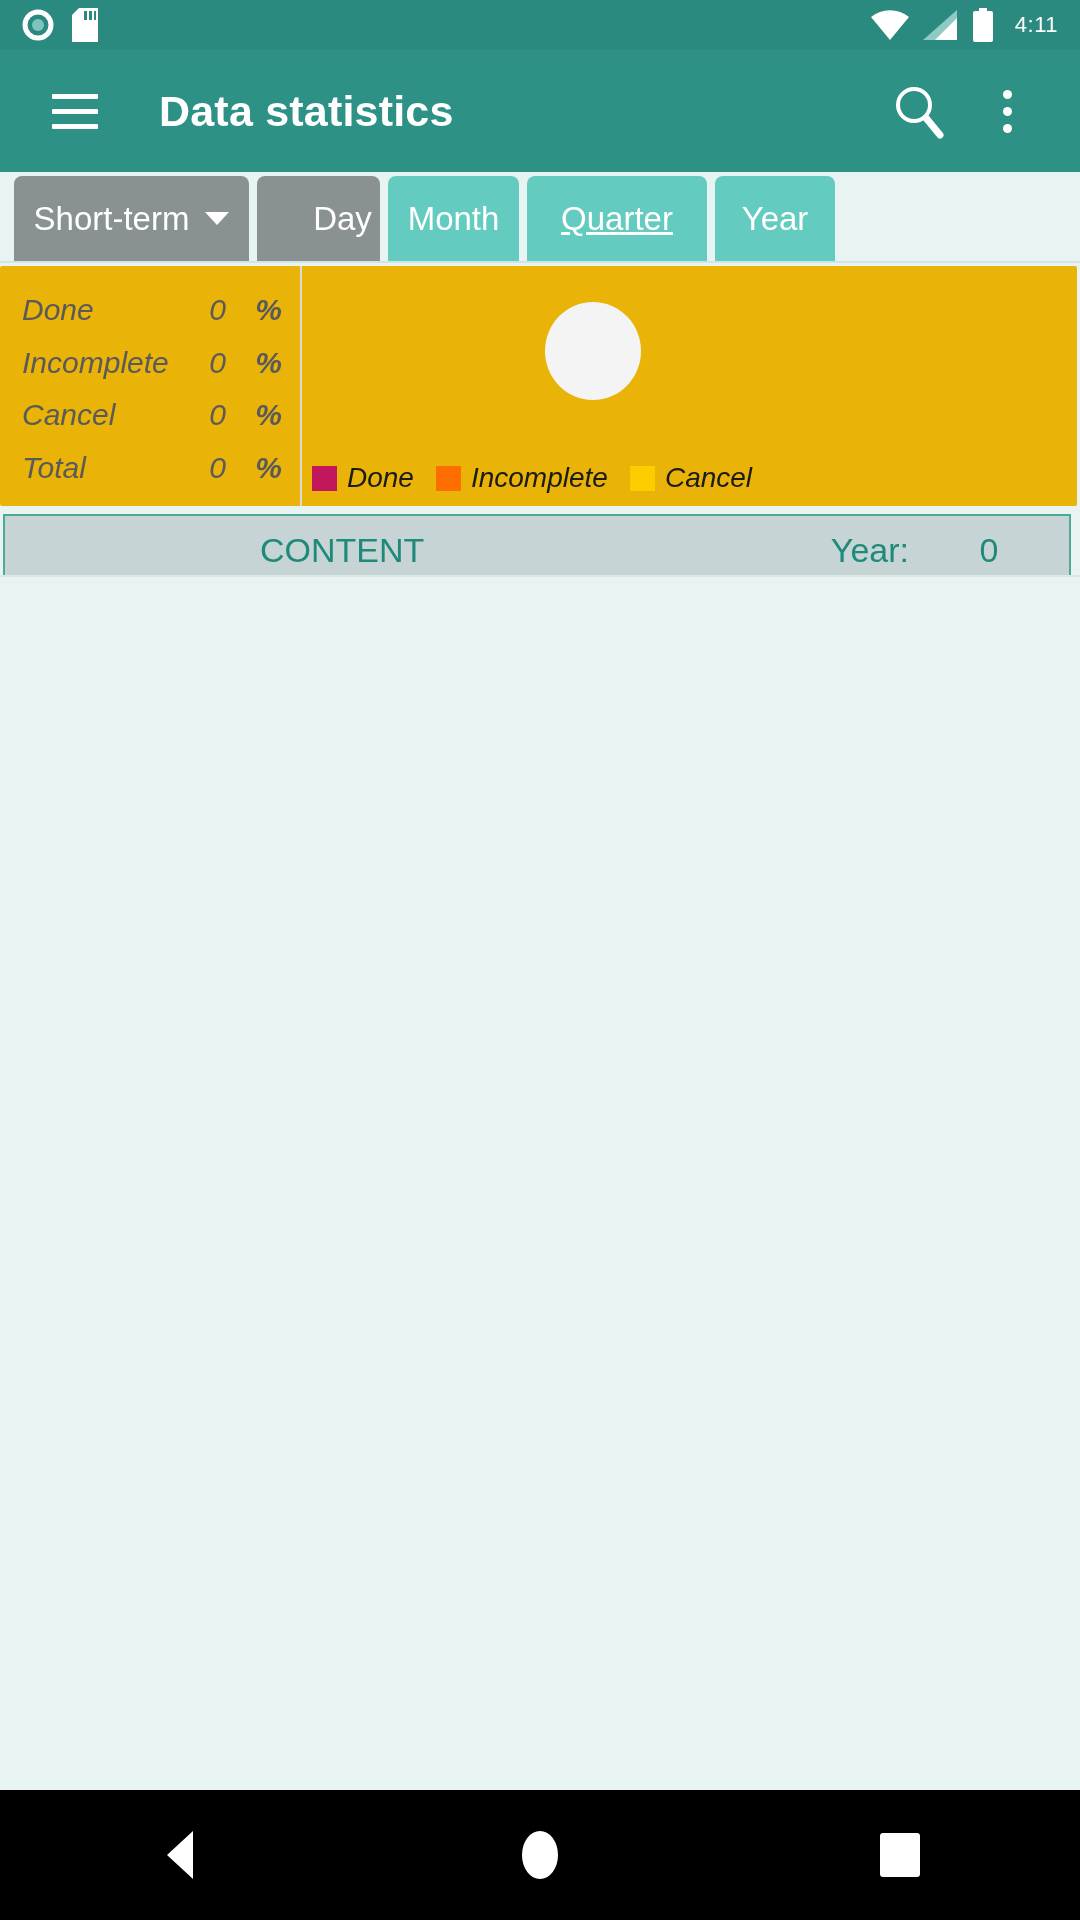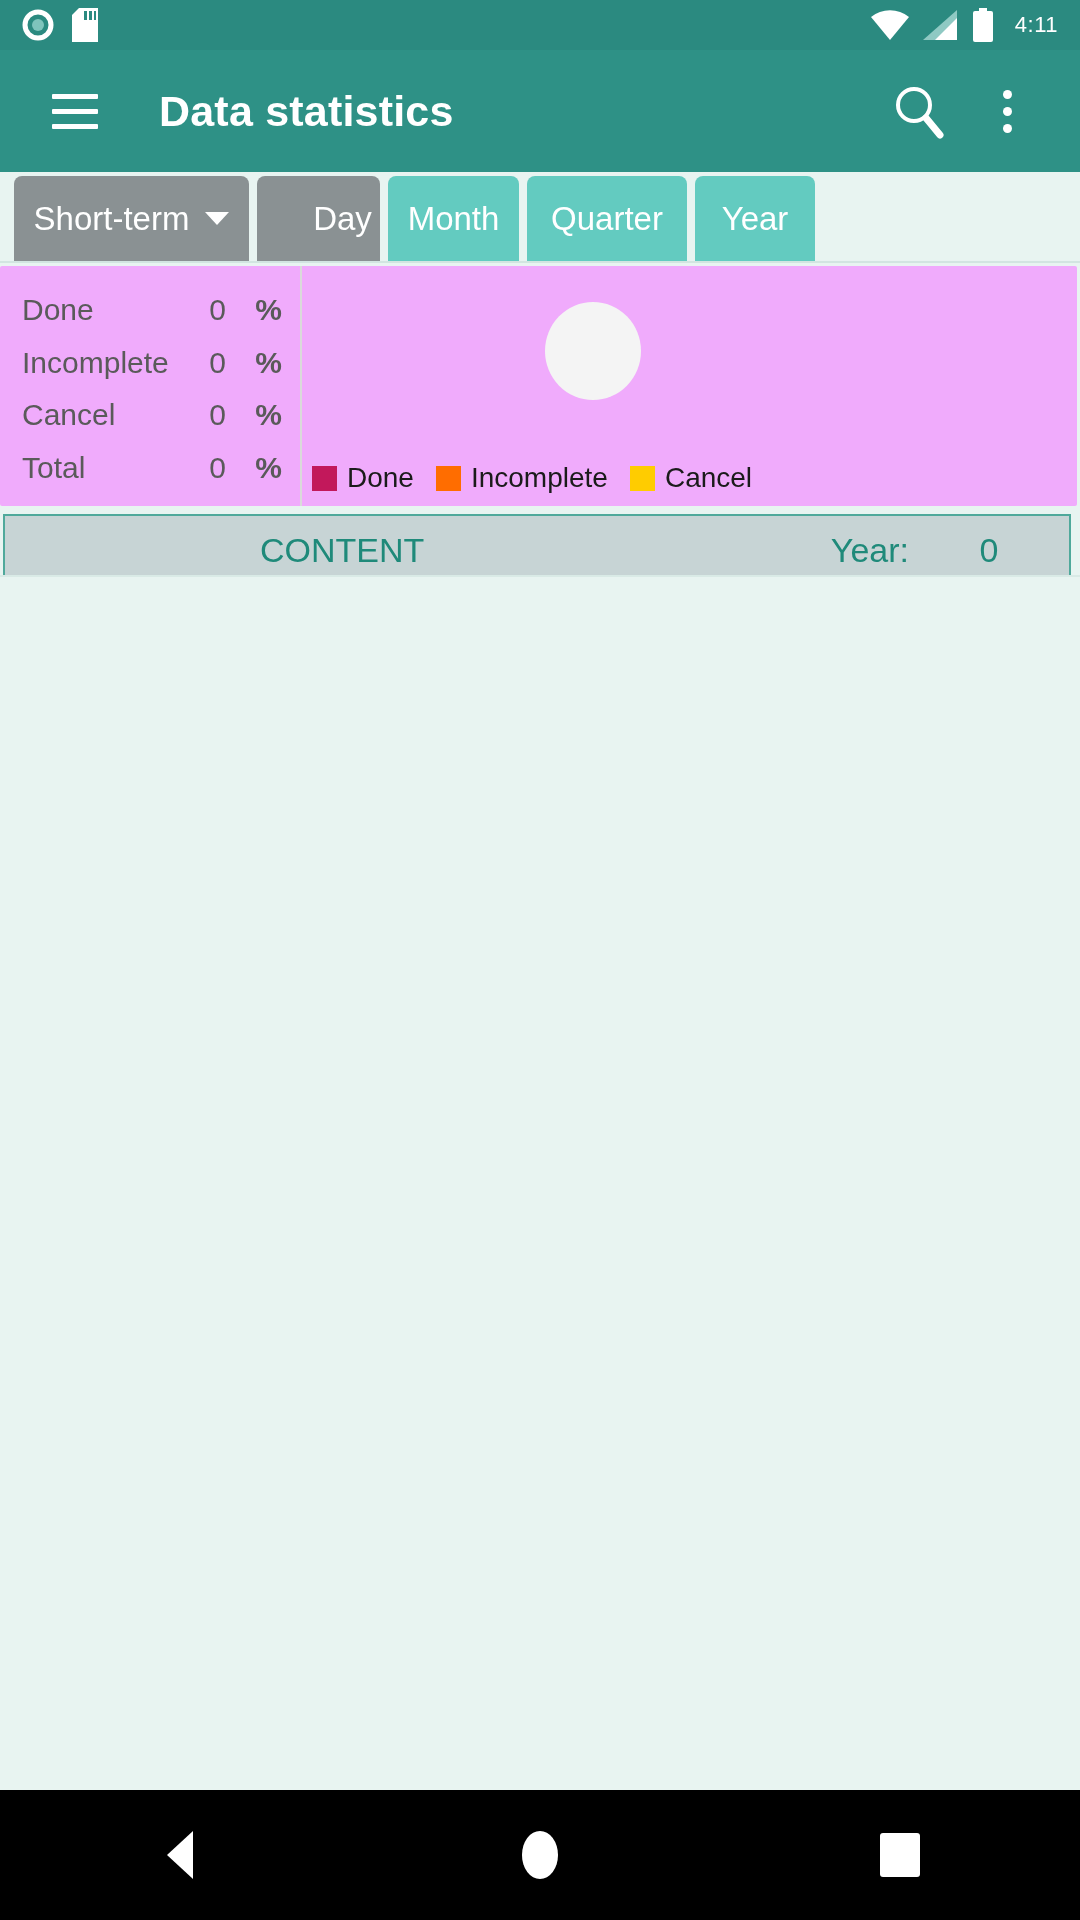--- a/index.html
+++ b/index.html
@@ -102,37 +102,38 @@
   .tab.selector {
     background: #8A9193;
     width: 235px;
     gap: 16px;
     padding: 0 4px;
   }
   .tab.period-inactive { background: #8A9193; width: 123px; padding-left: 48px; }
   .tab.period { background: #63CBC0; }
   .tab-w-week    { width: 131px; }
   .tab-w-month   { width: 147px; }
-  .tab-w-quarter { width: 160px; }
+  .tab-w-quarter { width: 180px; text-decoration: underline; }
   .tab-w-year    { width: 120px; }
   .caret {
     width: 0; height: 0;
     border-left: 12px solid transparent;
     border-right: 12px solid transparent;
     border-top: 13px solid #ffffff;
     display: inline-block;
   }
 
   
   #summary-panel {
     display: flex;
     height: 240px;
-    background: #f0abfc;
+    background: #eab308;
     margin: 3px 3px 0 0;
     border-radius: 2px;
+    font-style: italic;
   }
   #stats-table {
     width: 300px;
     flex: none;
     padding: 18px 0 12px 0;
     display: flex;
     flex-direction: column;
     justify-content: space-around;
   }
   .stat-row {

